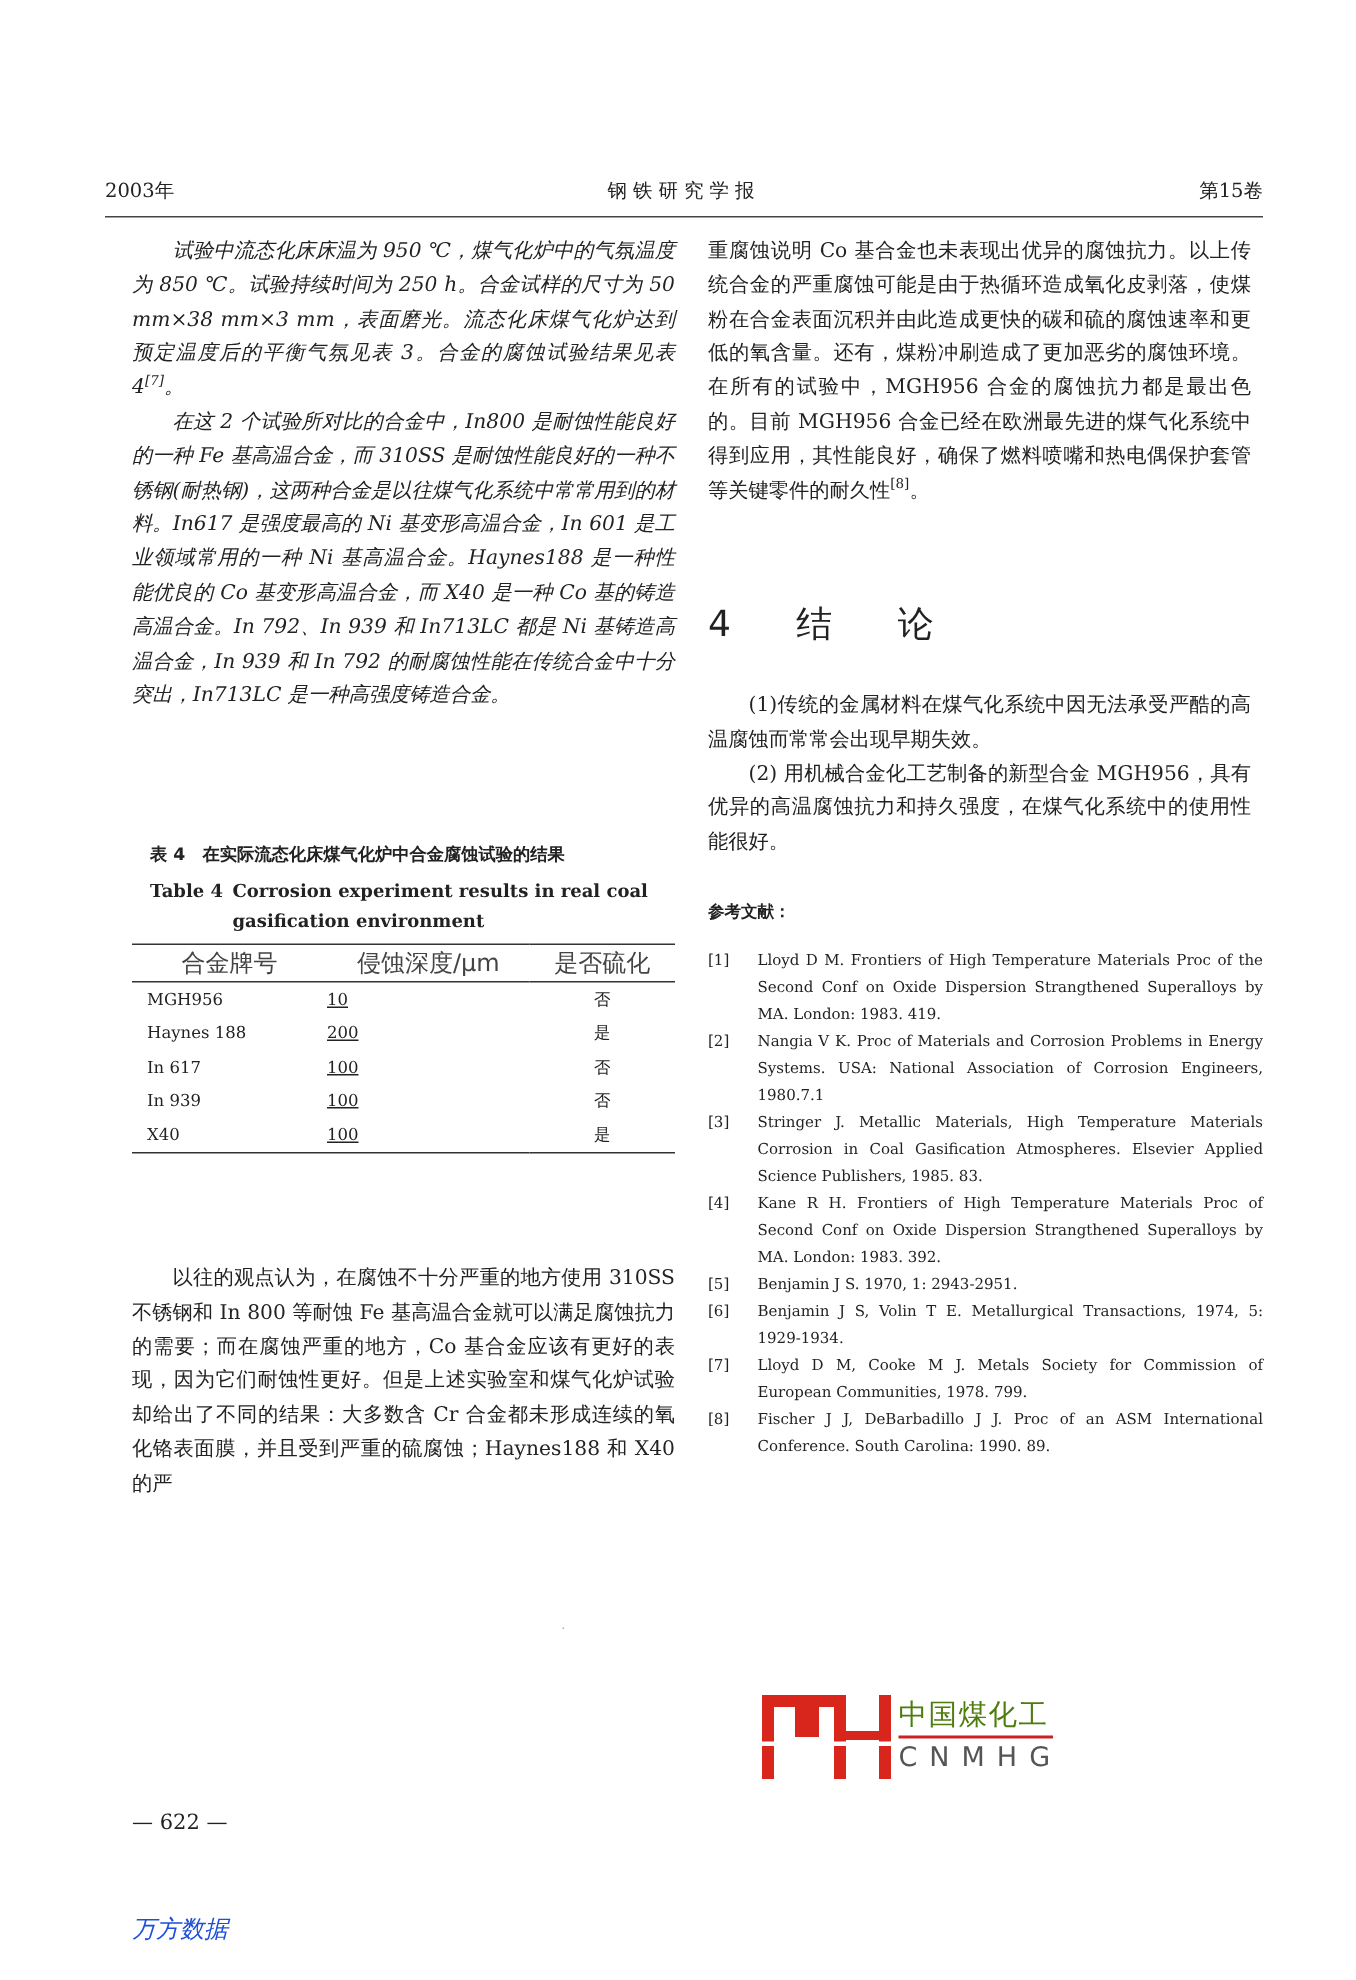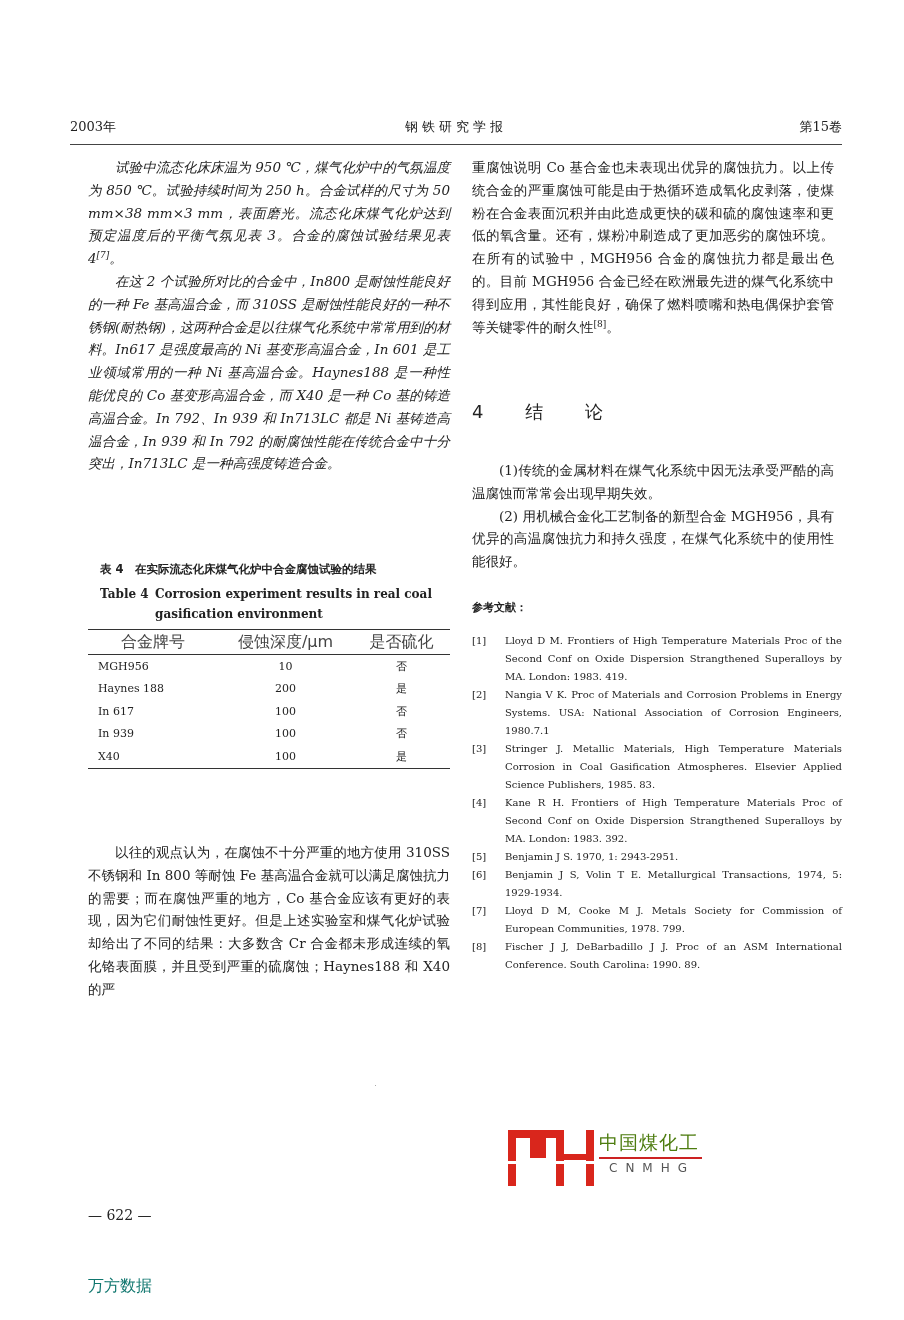--- a/index.html
+++ b/index.html
@@ -11,48 +11,48 @@
   .header .center { position: absolute; left: 0; width: 100%; text-align: center; top: 0; letter-spacing: 4px; }
   .header .right { position: absolute; right: 0; top: 0; }
   .header-rule { left: 70px; top: 144px; width: 772px; height: 1px; background: #444; }
 
   .col { font-size: 13.5px; line-height: 22.8px; text-align: justify; }
   .col p { margin: 0; text-indent: 2em; }
   .col-left { left: 88px; width: 362px; }
   .col-right { left: 472px; width: 362px; }
   sup { font-size: 9px; vertical-align: super; line-height: 0; }
 
-  .sec-title { left: 472px; top: 400px; font-size: 18px; letter-spacing: 18px; font-family: "DejaVu Sans", sans-serif; }
+  .sec-title { left: 472px; top: 400px; font-size: 24px; letter-spacing: 18px; font-family: "DejaVu Sans", sans-serif; }
 
   .tbl-cap-cn { left: 100px; top: 562px; width: 362px; font-size: 11.5px; font-weight: bold; font-family: "DejaVu Sans", sans-serif; }
   .tbl-cap-en { left: 100px; top: 584px; width: 350px; font-size: 12px; font-weight: bold; line-height: 20px; }
   .tbl-cap-en .lbl { display: inline-block; width: 55px; }
   .tbl-cap-en .cont { padding-left: 55px; display: block; }
   table.data { position: absolute; left: 88px; top: 629px; width: 362px; border-collapse: collapse; font-size: 11px; }
   table.data thead tr { border-top: 1.5px solid #333; border-bottom: 1px solid #333; }
   table.data tbody tr:last-child { border-bottom: 1.5px solid #333; }
   table.data th { font-weight: normal; height: 22px; font-family: "DejaVu Sans", sans-serif; font-size: 16px; color: #444; }
   table.data td { height: 22.5px; padding: 0; }
   table.data td.c1 { padding-left: 10px; width: 120px; }
-  table.data td.c2 { text-align: center; width: 135px; }
+  table.data td.c2 { text-align: left; width: 135px; text-decoration: underline; }
   table.data td.c3 { text-align: center; }
   table.data th.c1 { text-align: center; }
 
   .ref-head { left: 472px; top: 600px; font-size: 11px; font-weight: bold; font-family: "DejaVu Sans", sans-serif; }
   .refs { left: 472px; top: 632px; width: 370px; font-size: 10px; line-height: 18px; }
   .ref { position: relative; padding-left: 33px; text-align: justify; }
   .ref .num { position: absolute; left: 0; top: 0; }
 
   .logo { left: 505px; top: 1128px; width: 250px; height: 60px; }
   .logo-cn { position: absolute; left: 94px; top: 2px; font-size: 19px; color: #4d7c0f; font-family: "DejaVu Sans", sans-serif; letter-spacing: 1px; }
   .logo-line { position: absolute; left: 94px; top: 29px; width: 103px; height: 2px; background: #cc2222; }
-  .logo-en { position: absolute; left: 104px; top: 33px; font-size: 12px; color: #555; letter-spacing: 8px; font-family: "DejaVu Sans", sans-serif; }
+  .logo-en { position: absolute; left: 94px; top: 33px; font-size: 18px; color: #555; letter-spacing: 8px; font-family: "DejaVu Sans", sans-serif; }
 
   .page-num { left: 88px; top: 1207px; font-size: 14px; }
-  .watermark { left: 88px; top: 1276px; font-size: 16px; font-family: "DejaVu Sans", sans-serif; color: #0f766e; }
+  .watermark { left: 88px; top: 1276px; font-size: 16px; font-family: "DejaVu Sans", sans-serif; color: #1d4ed8; font-style: italic; }
   .dot { left: 375px; top: 1085px; width: 1px; height: 1px; background: #aaa; }
 </style>
 </head>
 <body>
 
 <div class="abs header">
   <span class="left">2003年</span>
   <span class="center">钢铁研究学报</span>
   <span class="right">第15卷</span>
 </div>

